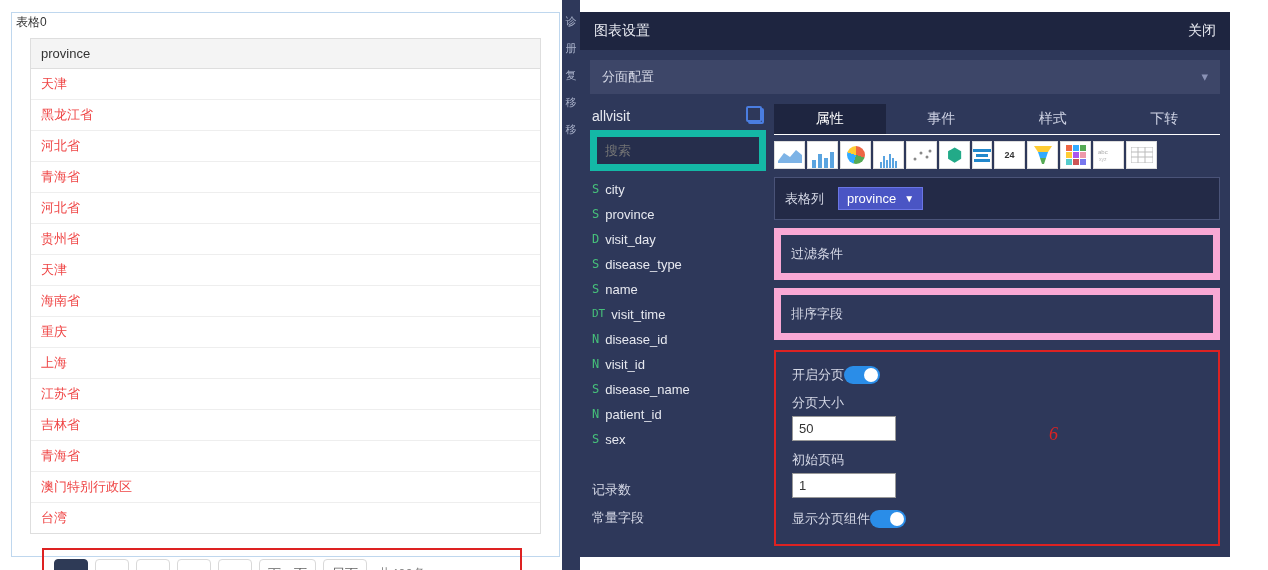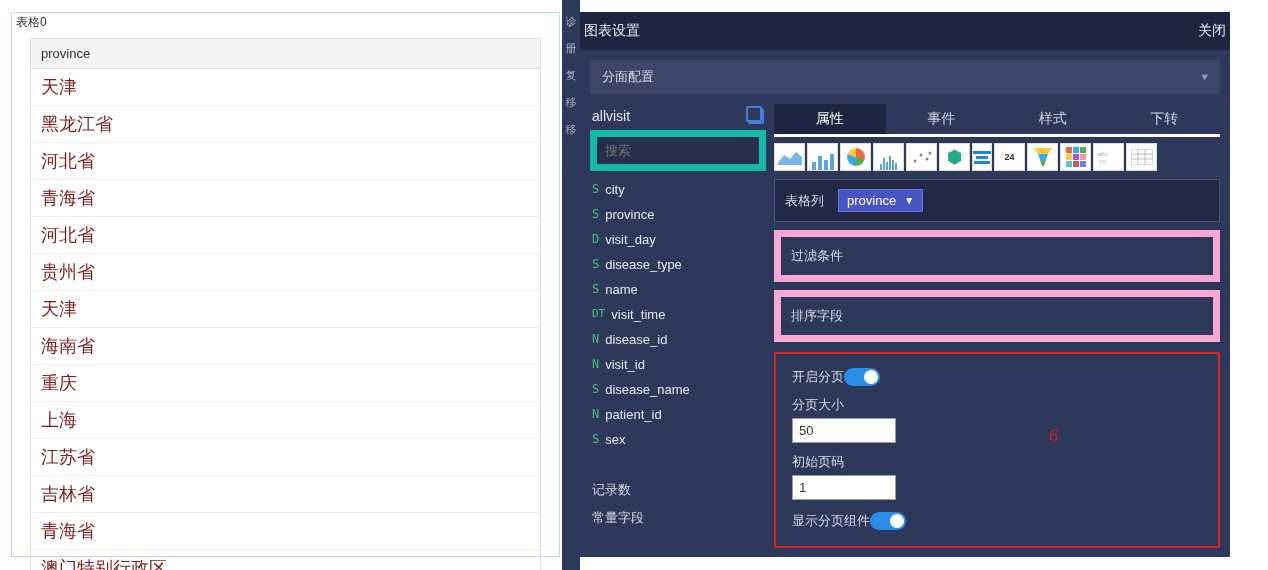--- a/index.html
+++ b/index.html
@@ -31,22 +31,22 @@
 }
 .th-row {
   background: #f4f4f4;
   padding: 7px 10px;
   border-bottom: 1px solid #dedede;
   color: #333;
 }
 .td-row {
   padding: 6px 10px;
   border-bottom: 1px solid #eee;
-  color: #7f1d1d;
-  font-size: 18px;
+  color: #ef4444;
+  font-size: 13px;
 }
 .td-row:last-child { border-bottom: none; }
 .pagination-wrap {
   margin: 14px 18px 0 30px;
   border: 2px solid #d22;
   padding: 9px 10px;
   width: 480px;
   display: flex;
   align-items: center;
   gap: 7px;
@@ -97,21 +97,21 @@
   height: 545px;
   background: #2e385a;
   color: #e7e9f0;
 }
 .rp-header {
   background: #1e2540;
   height: 38px;
   display: flex;
   align-items: center;
   justify-content: space-between;
-  padding: 0 4px;
+  padding: 0 14px;
   font-size: 14px;
 }
 .rp-close { cursor: pointer; }
 .facet-config {
   margin: 10px;
   background: #3d4668;
   height: 34px;
   display: flex;
   align-items: center;
   justify-content: space-between;
@@ -167,21 +167,21 @@
 .ftype.d { color: #46c07a; }
 .ftype.dt { color: #46c07a; font-size: 11px; }
 .ftype.n { color: #46c07a; }
 .fname { color: #e7e9f0; font-weight: 500; }
 .extra-labels { margin-top: 24px; }
 .extra-labels div { padding: 5px 2px; font-size: 13px; color: #d5d8e6; cursor: pointer; }
 
 .rp-right { flex: 1; }
 .tabs {
   display: flex;
-  border-bottom: 3px solid #ffffff;
+  border-bottom: 1px solid #ffffff;
 }
 .tab {
   flex: 1;
   text-align: center;
   padding: 6px 0;
   font-size: 14px;
   cursor: pointer;
   color: #cfd3e4;
 }
 .tab.active {

